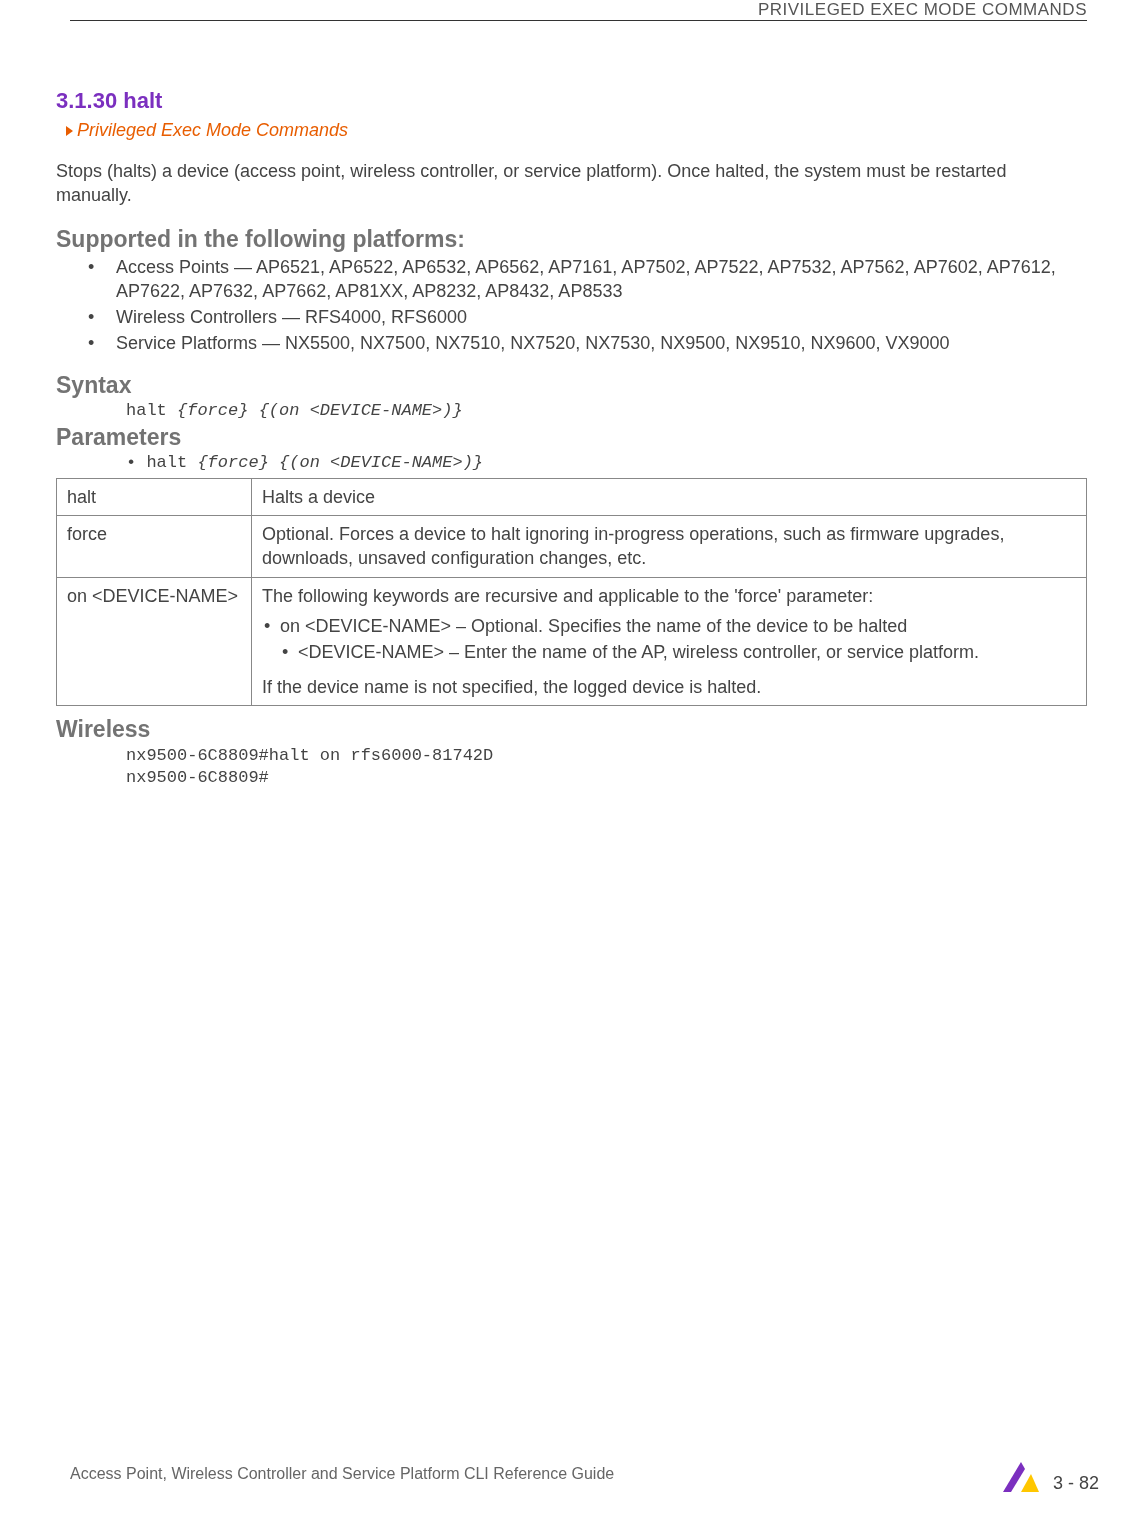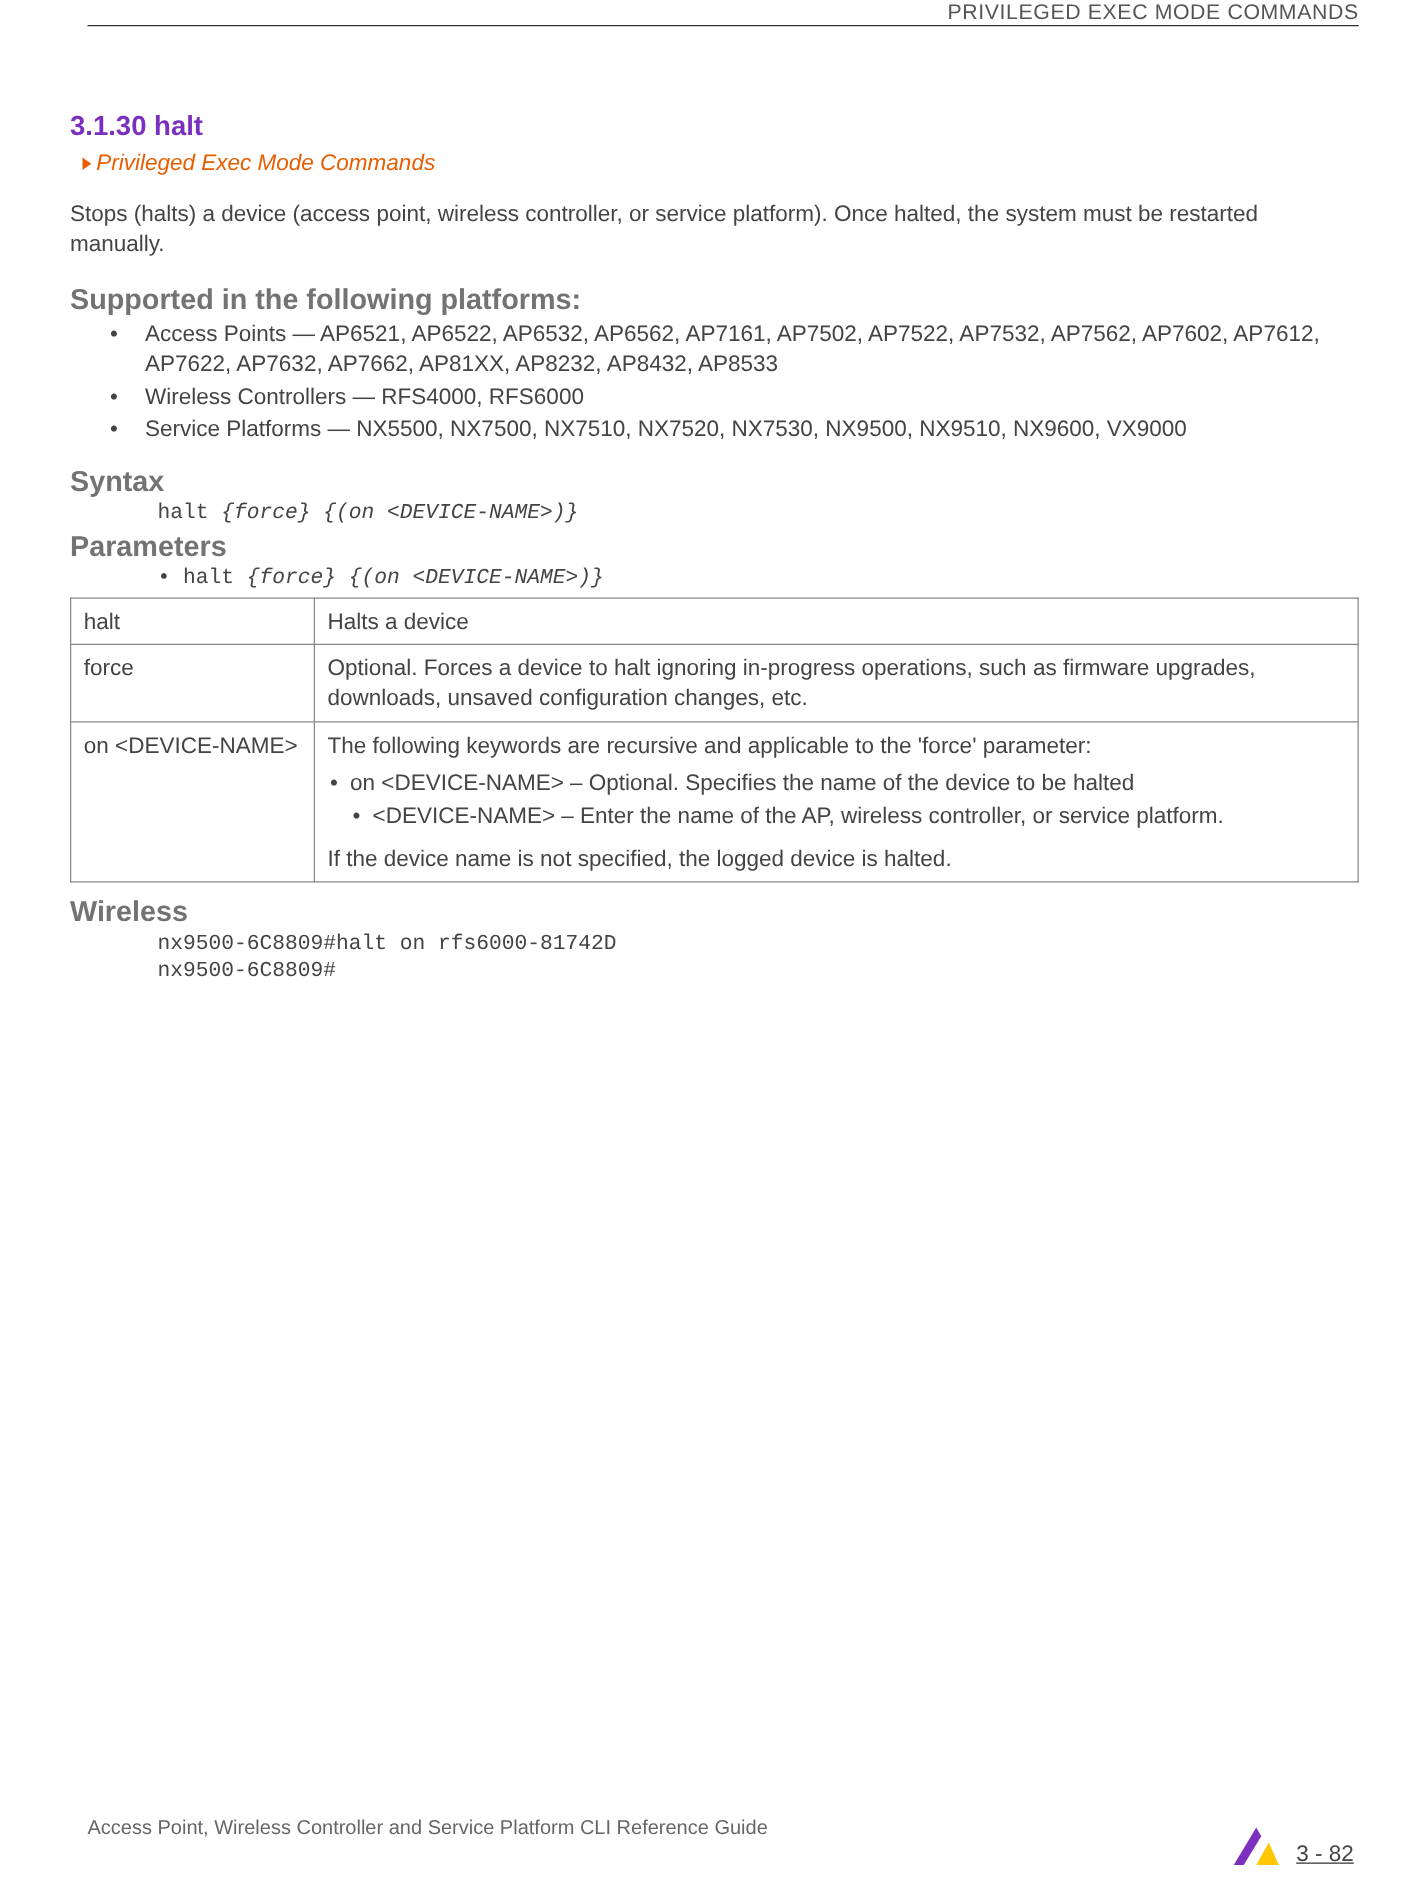--- a/index.html
+++ b/index.html
@@ -150,34 +150,33 @@
       font-size: 17px;
       color: #444;
       margin-left: 70px;
       white-space: pre;
       line-height: 1.3;
     }
     .footer {
       position: absolute;
       bottom: 22px;
       left: 70px;
-      right: 44px;
+      right: 28px;
       display: flex;
       justify-content: space-between;
-      align-items: flex-start;
+      align-items: center;
     }
     .footer-text {
       font-size: 16px;
       color: #666;
     }
     .footer-right {
       display: flex;
       align-items: flex-end;
       gap: 12px;
-      text-decoration: underline;
     }
     .page-num {
       font-size: 18px;
       color: #444;
     }
     .footer-logo {
       width: 40px;
       height: 40px;
     }
   </style>

